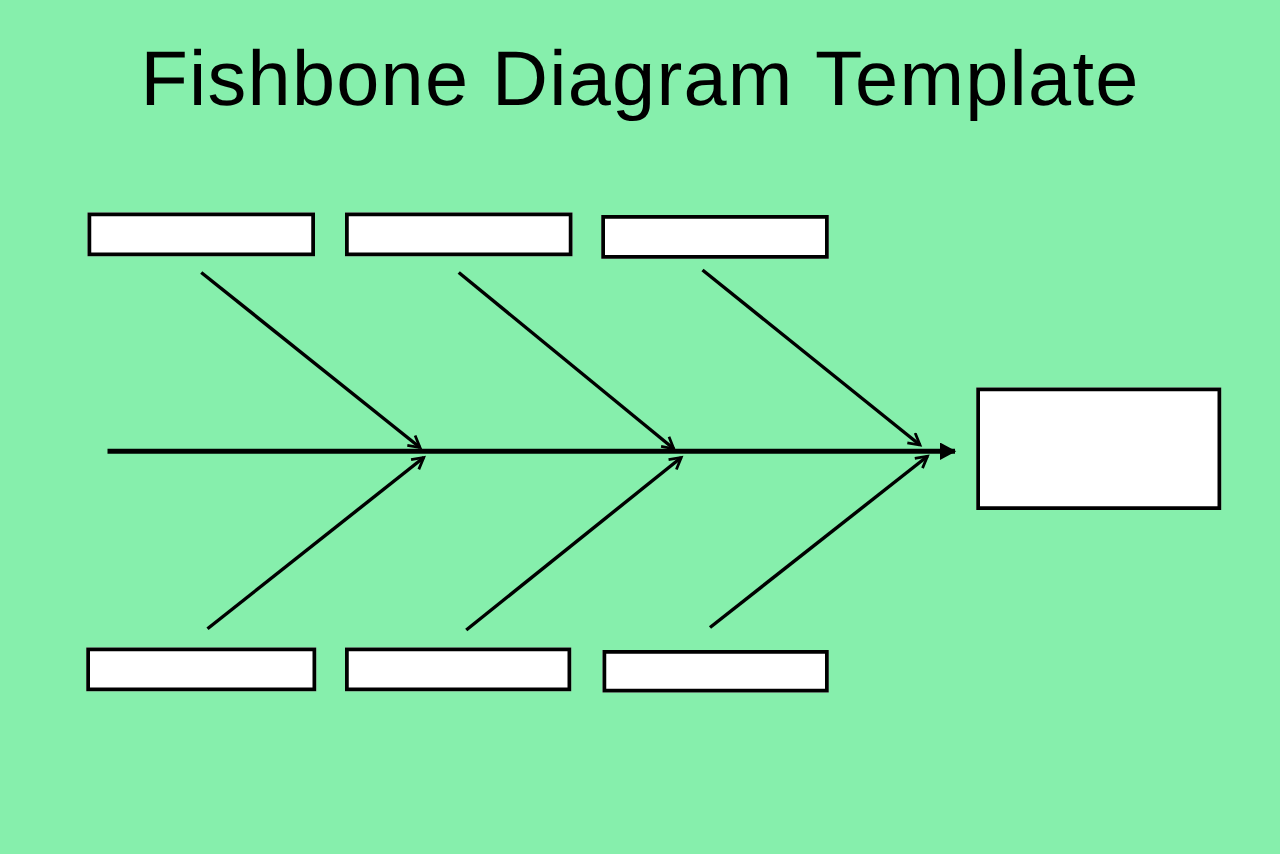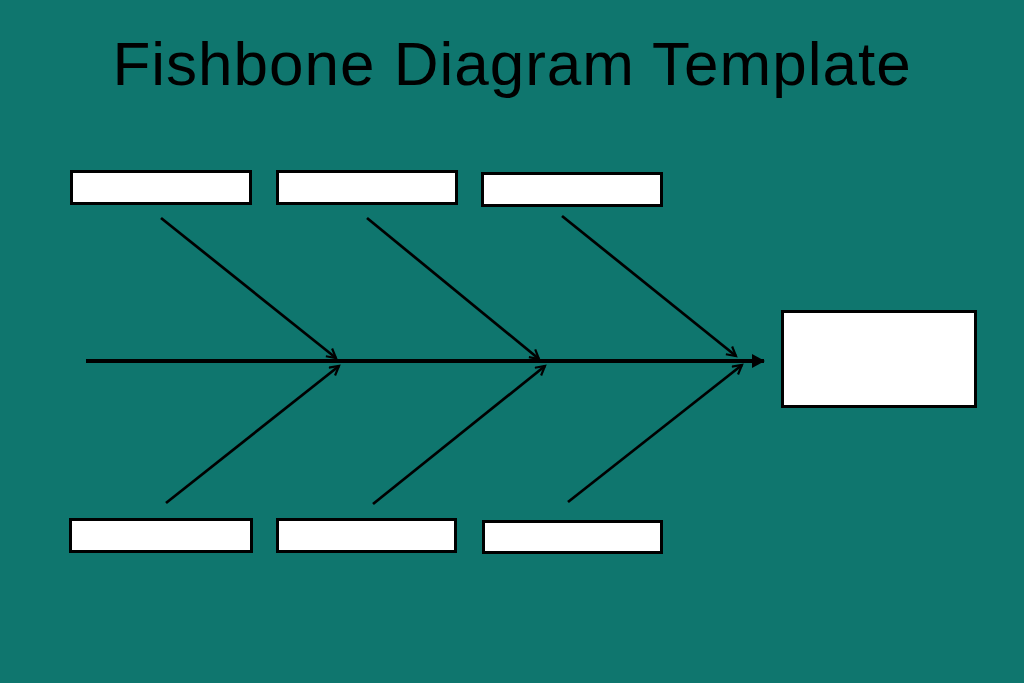--- a/index.html
+++ b/index.html
@@ -4,21 +4,21 @@
 <style>
   html, body {
     margin: 0;
     padding: 0;
     background: #ffffff;
   }
   #canvas {
     position: relative;
     width: 1024px;
     height: 683px;
-    background: #0f766e;
+    background: #86efac;
     overflow: hidden;
     font-family: "Liberation Sans", sans-serif;
   }
   #title {
     position: absolute;
     top: 28px;
     left: 0;
     width: 100%;
     margin: 0;
     text-align: center;

